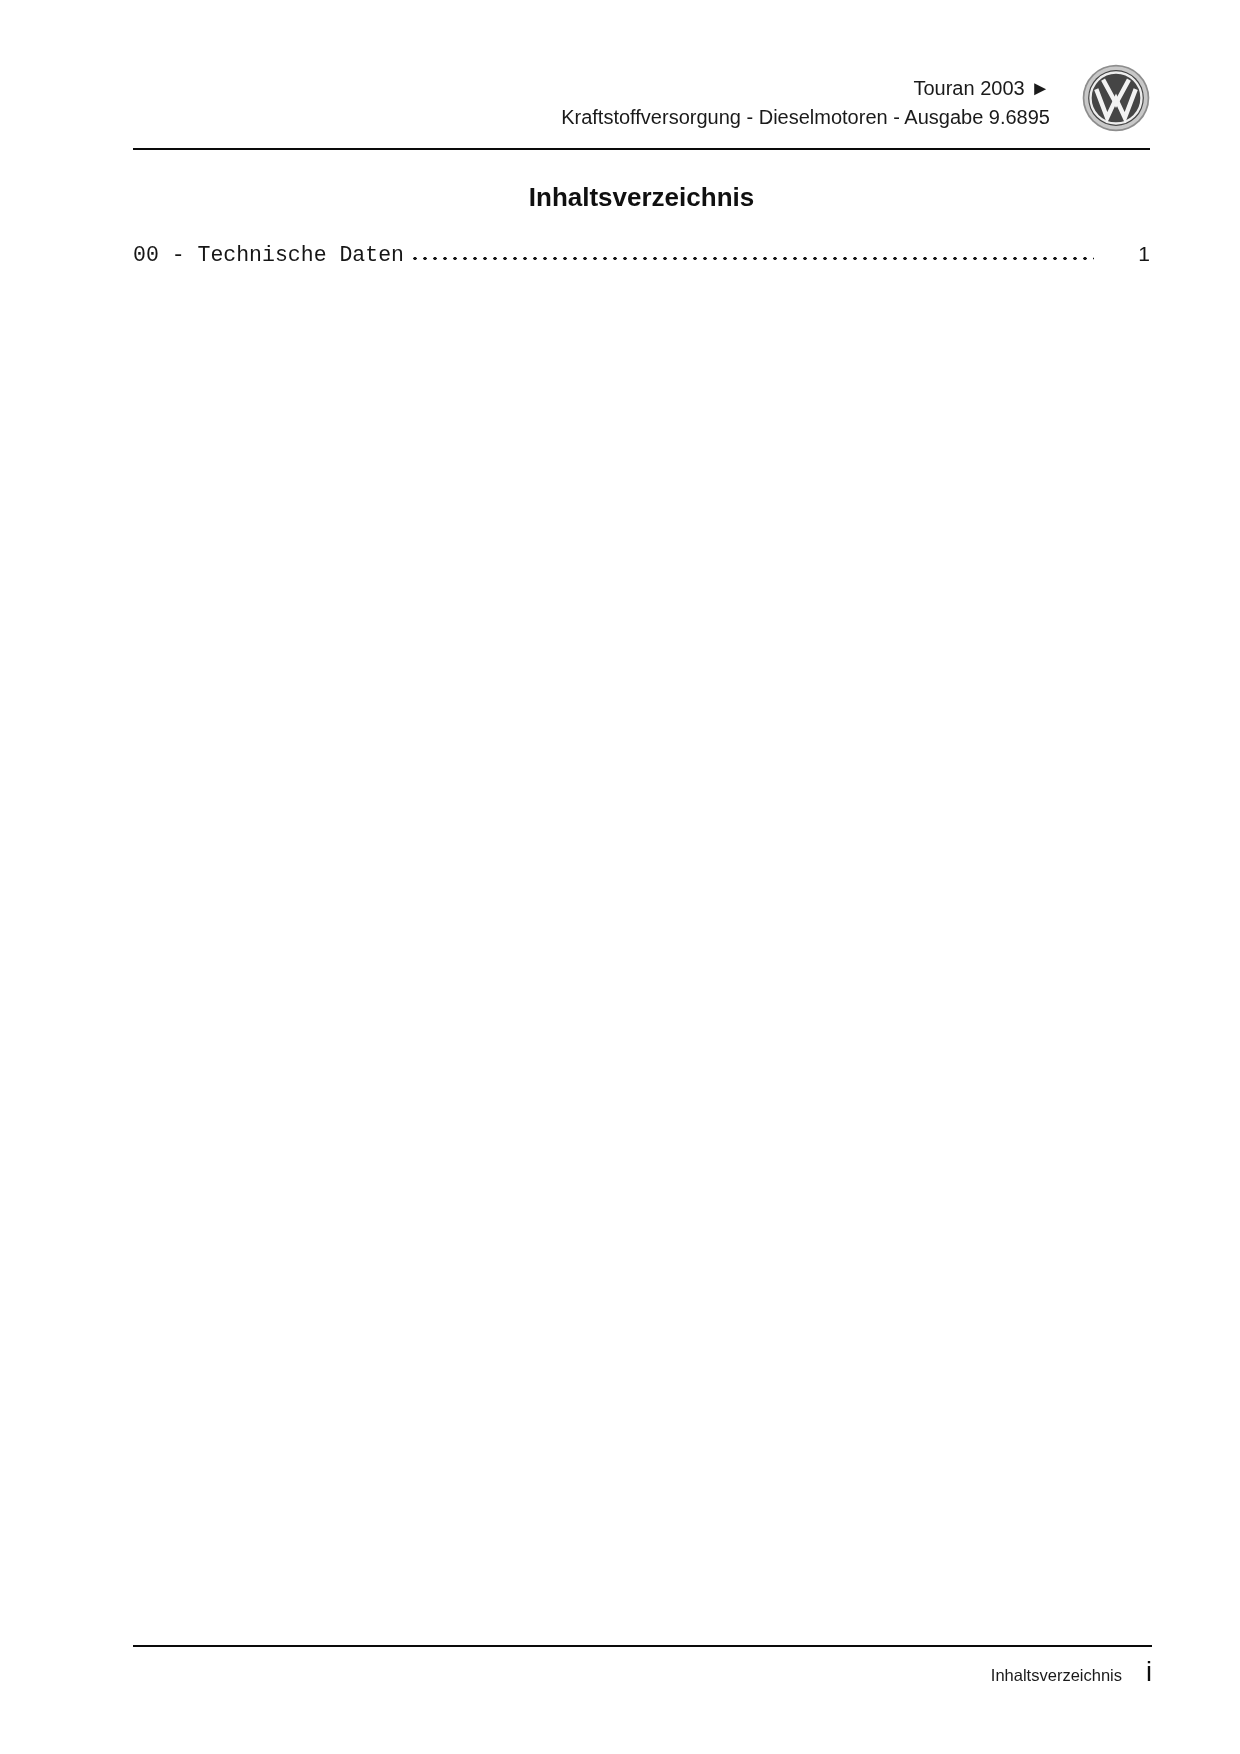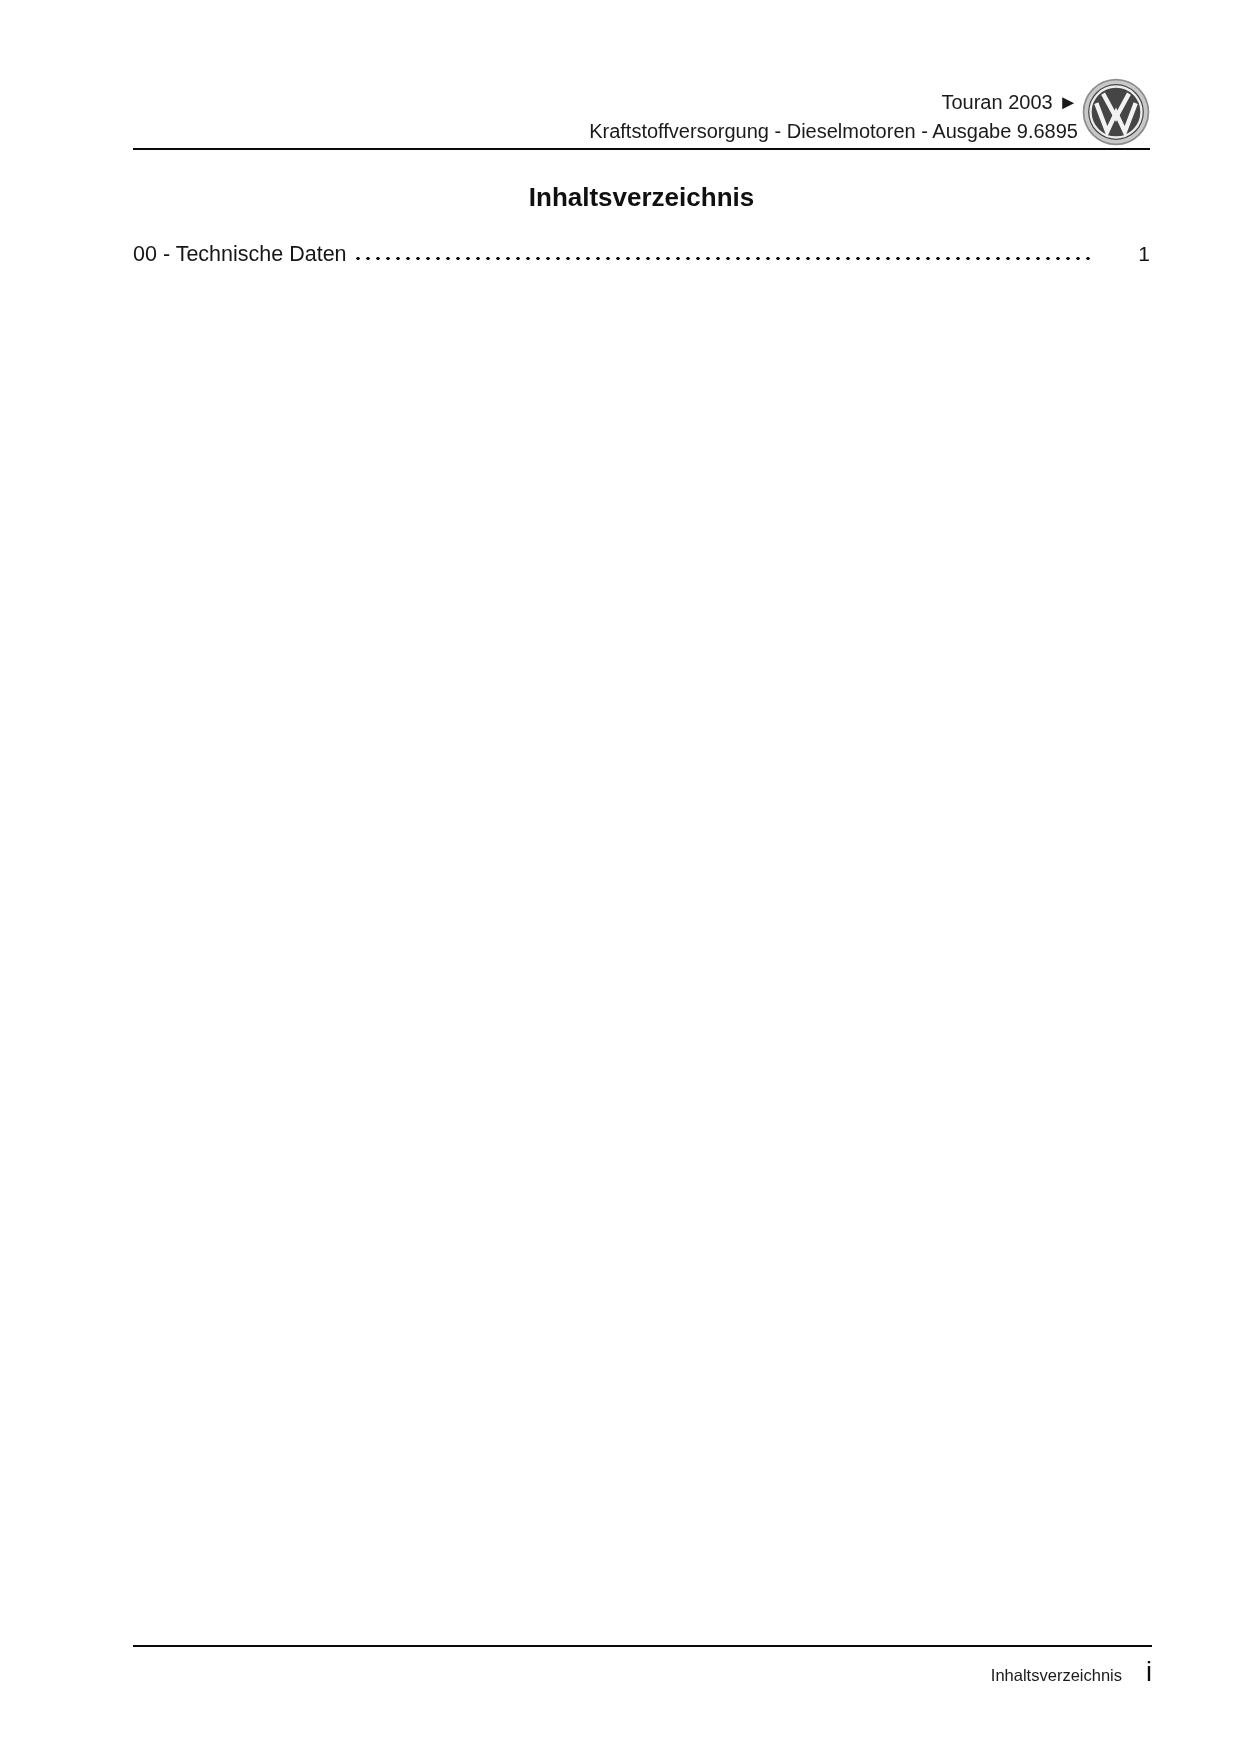--- a/index.html
+++ b/index.html
@@ -13,36 +13,36 @@
     position:relative;
     width:1240px; height:1754px;
     background:#ffffff;
     overflow:hidden;
   }
   .content { position:absolute; left:133px; right:90px; top:0; }
 
   
   .hdr { position:relative; height:150px; border-bottom:2px solid #0a0a0a; }
   .hdr-inner {
-    position:absolute; right:0; bottom:2px;
-    display:flex; align-items:flex-end; gap:4px;
+    position:absolute; right:0; bottom:16px;
+    display:flex; align-items:flex-end; gap:32px;
   }
   .hdr-text { text-align:right; font-size:20px; line-height:29px; color:#1a1a1a; }
   .logo { width:68px; height:68px; flex:0 0 auto; }
 
   
   .toc-title {
     margin-top:32px; margin-bottom:26px;
     text-align:center; font-size:26px; font-weight:bold; color:#101010;
   }
 
   
   .toc { }
   .row { display:flex; align-items:baseline; line-height:26px; font-size:17px; }
-  .row .label { flex:0 1 auto; white-space:nowrap; }
+  .row .label { flex:0 1 auto; white-space:nowrap;font-family:Liberation Mono, monospace; }
   .row .dots  {
     flex:1 1 auto; min-width:12px; height:5px;
     margin:0 10px 0 9px;
     background-image:radial-gradient(circle at 2px 2.5px,#161616 1.5px,transparent 1.9px);
     background-size:10px 5px; background-repeat:repeat-x;
   }
   .row .page  { flex:0 0 46px; text-align:right; }
   .row.top  {
     font-size:21.5px; line-height:30px;
     margin-top:18px; margin-bottom:6px;

